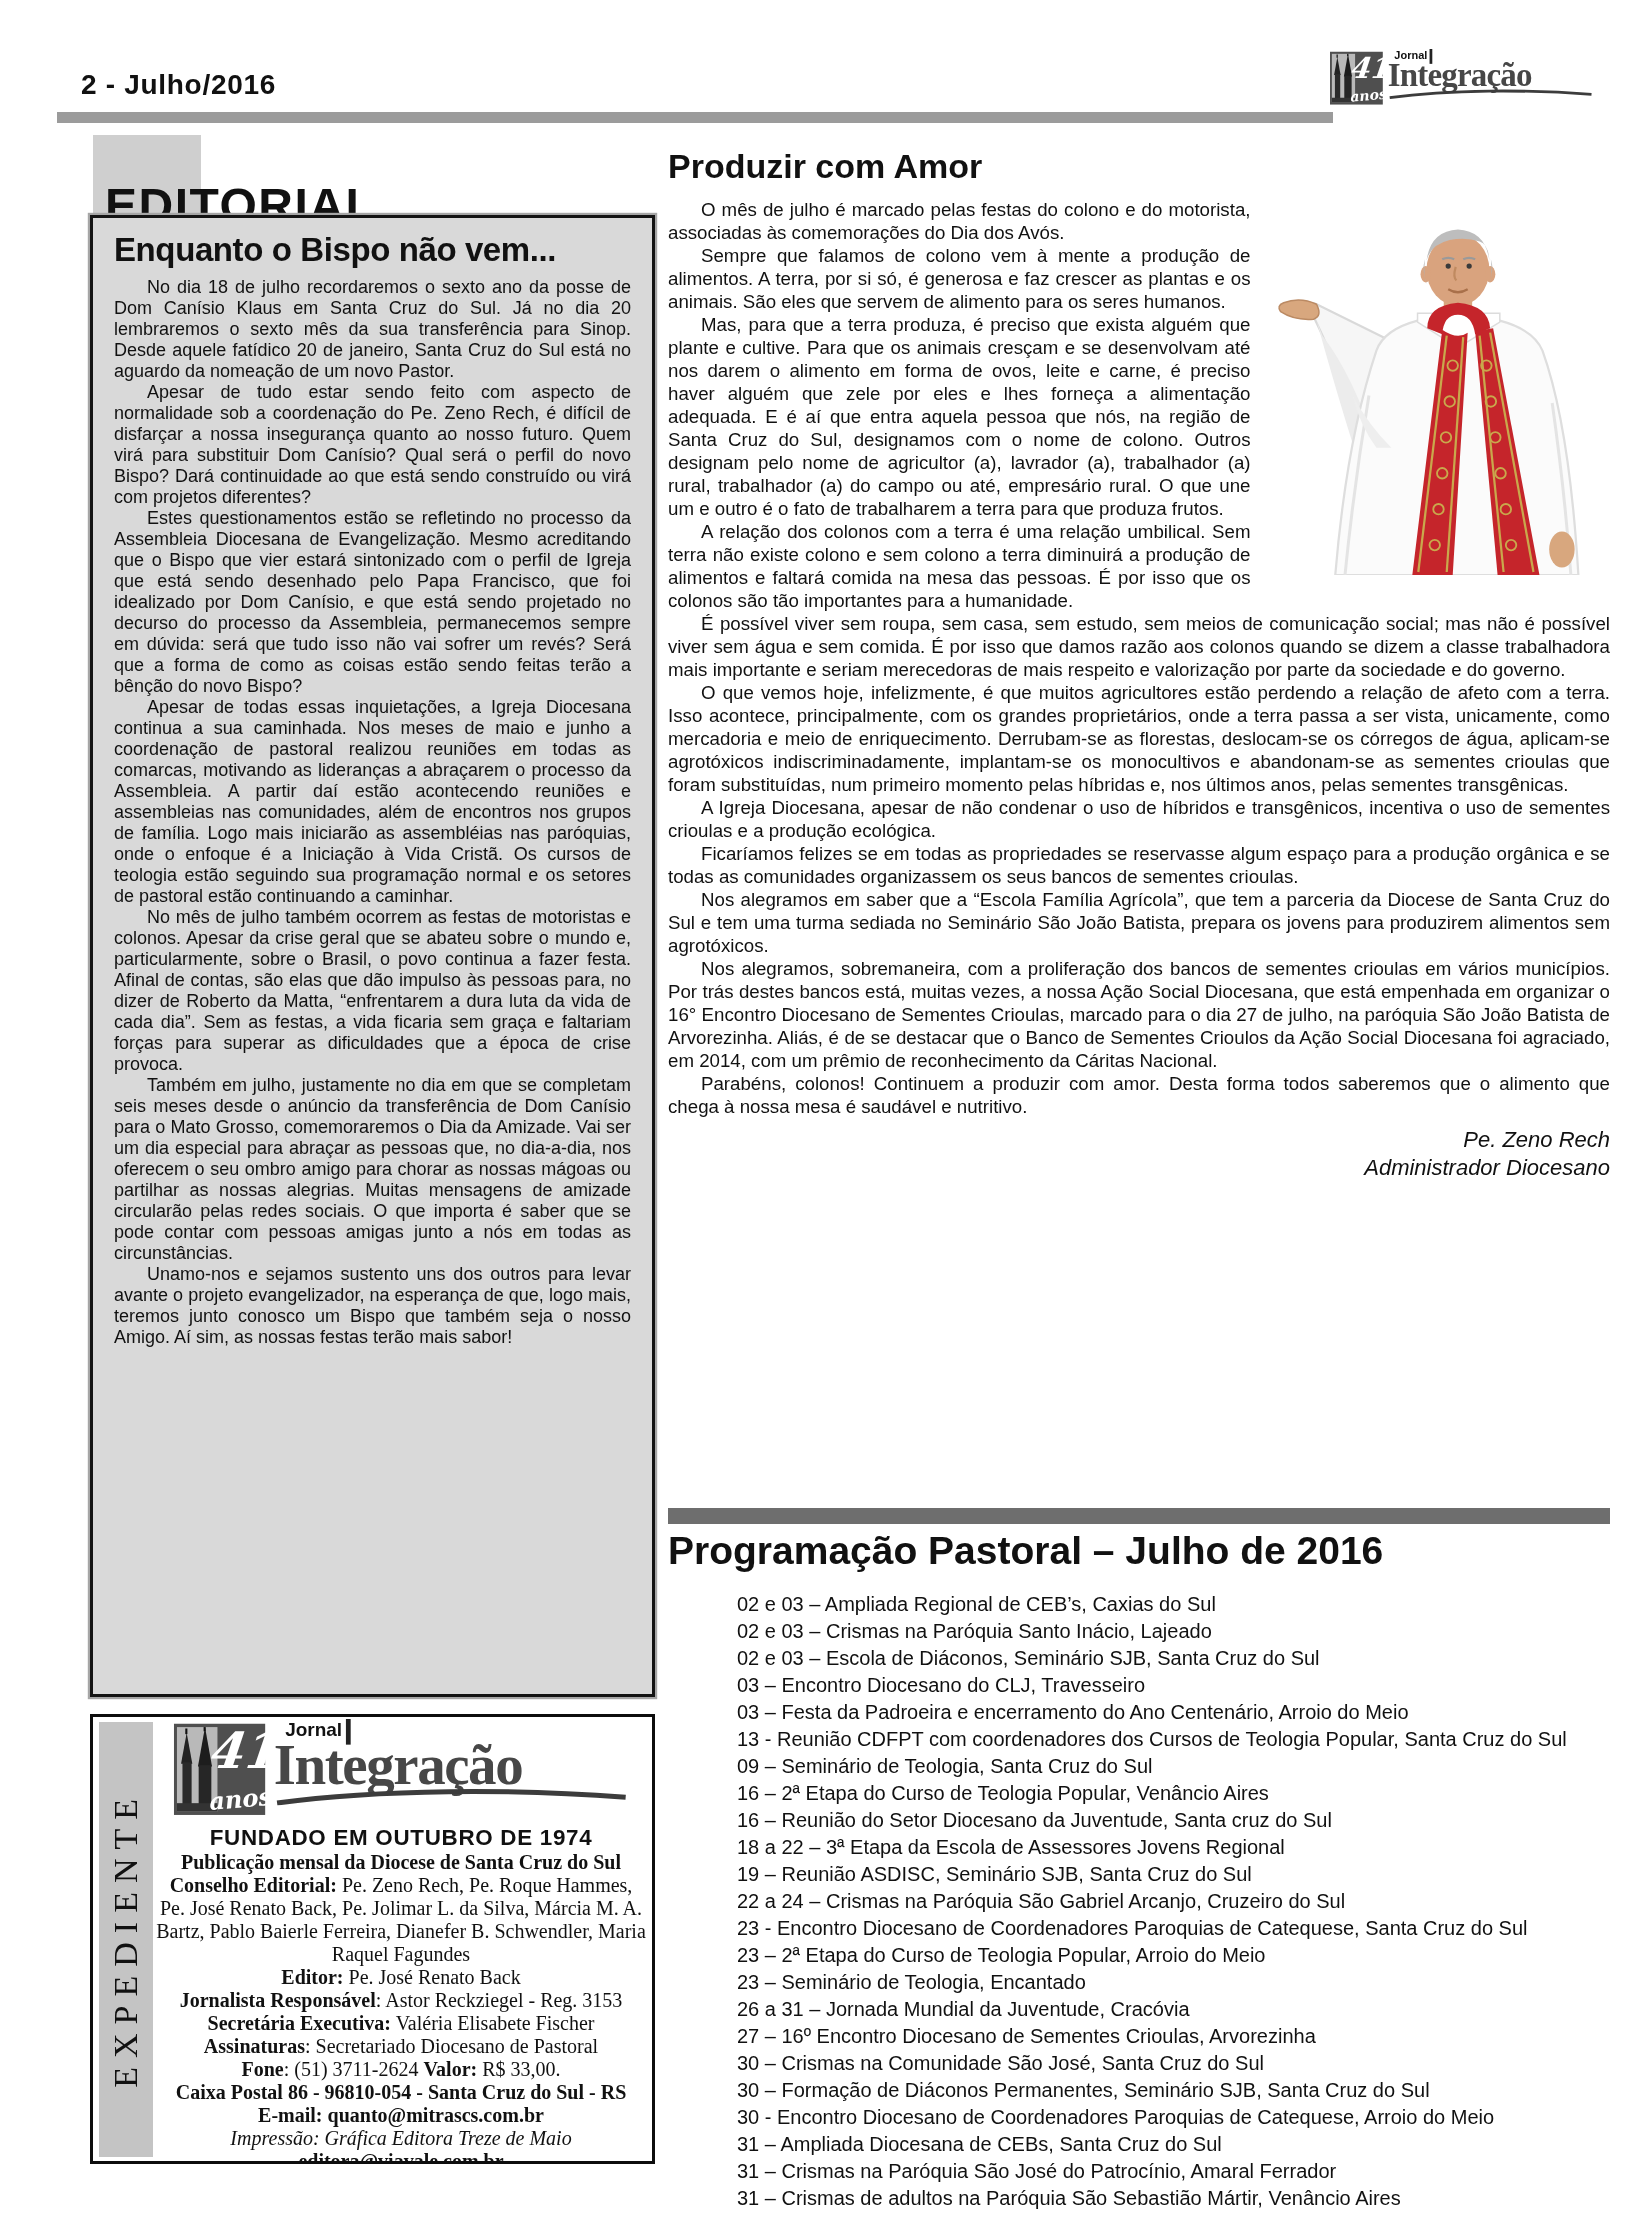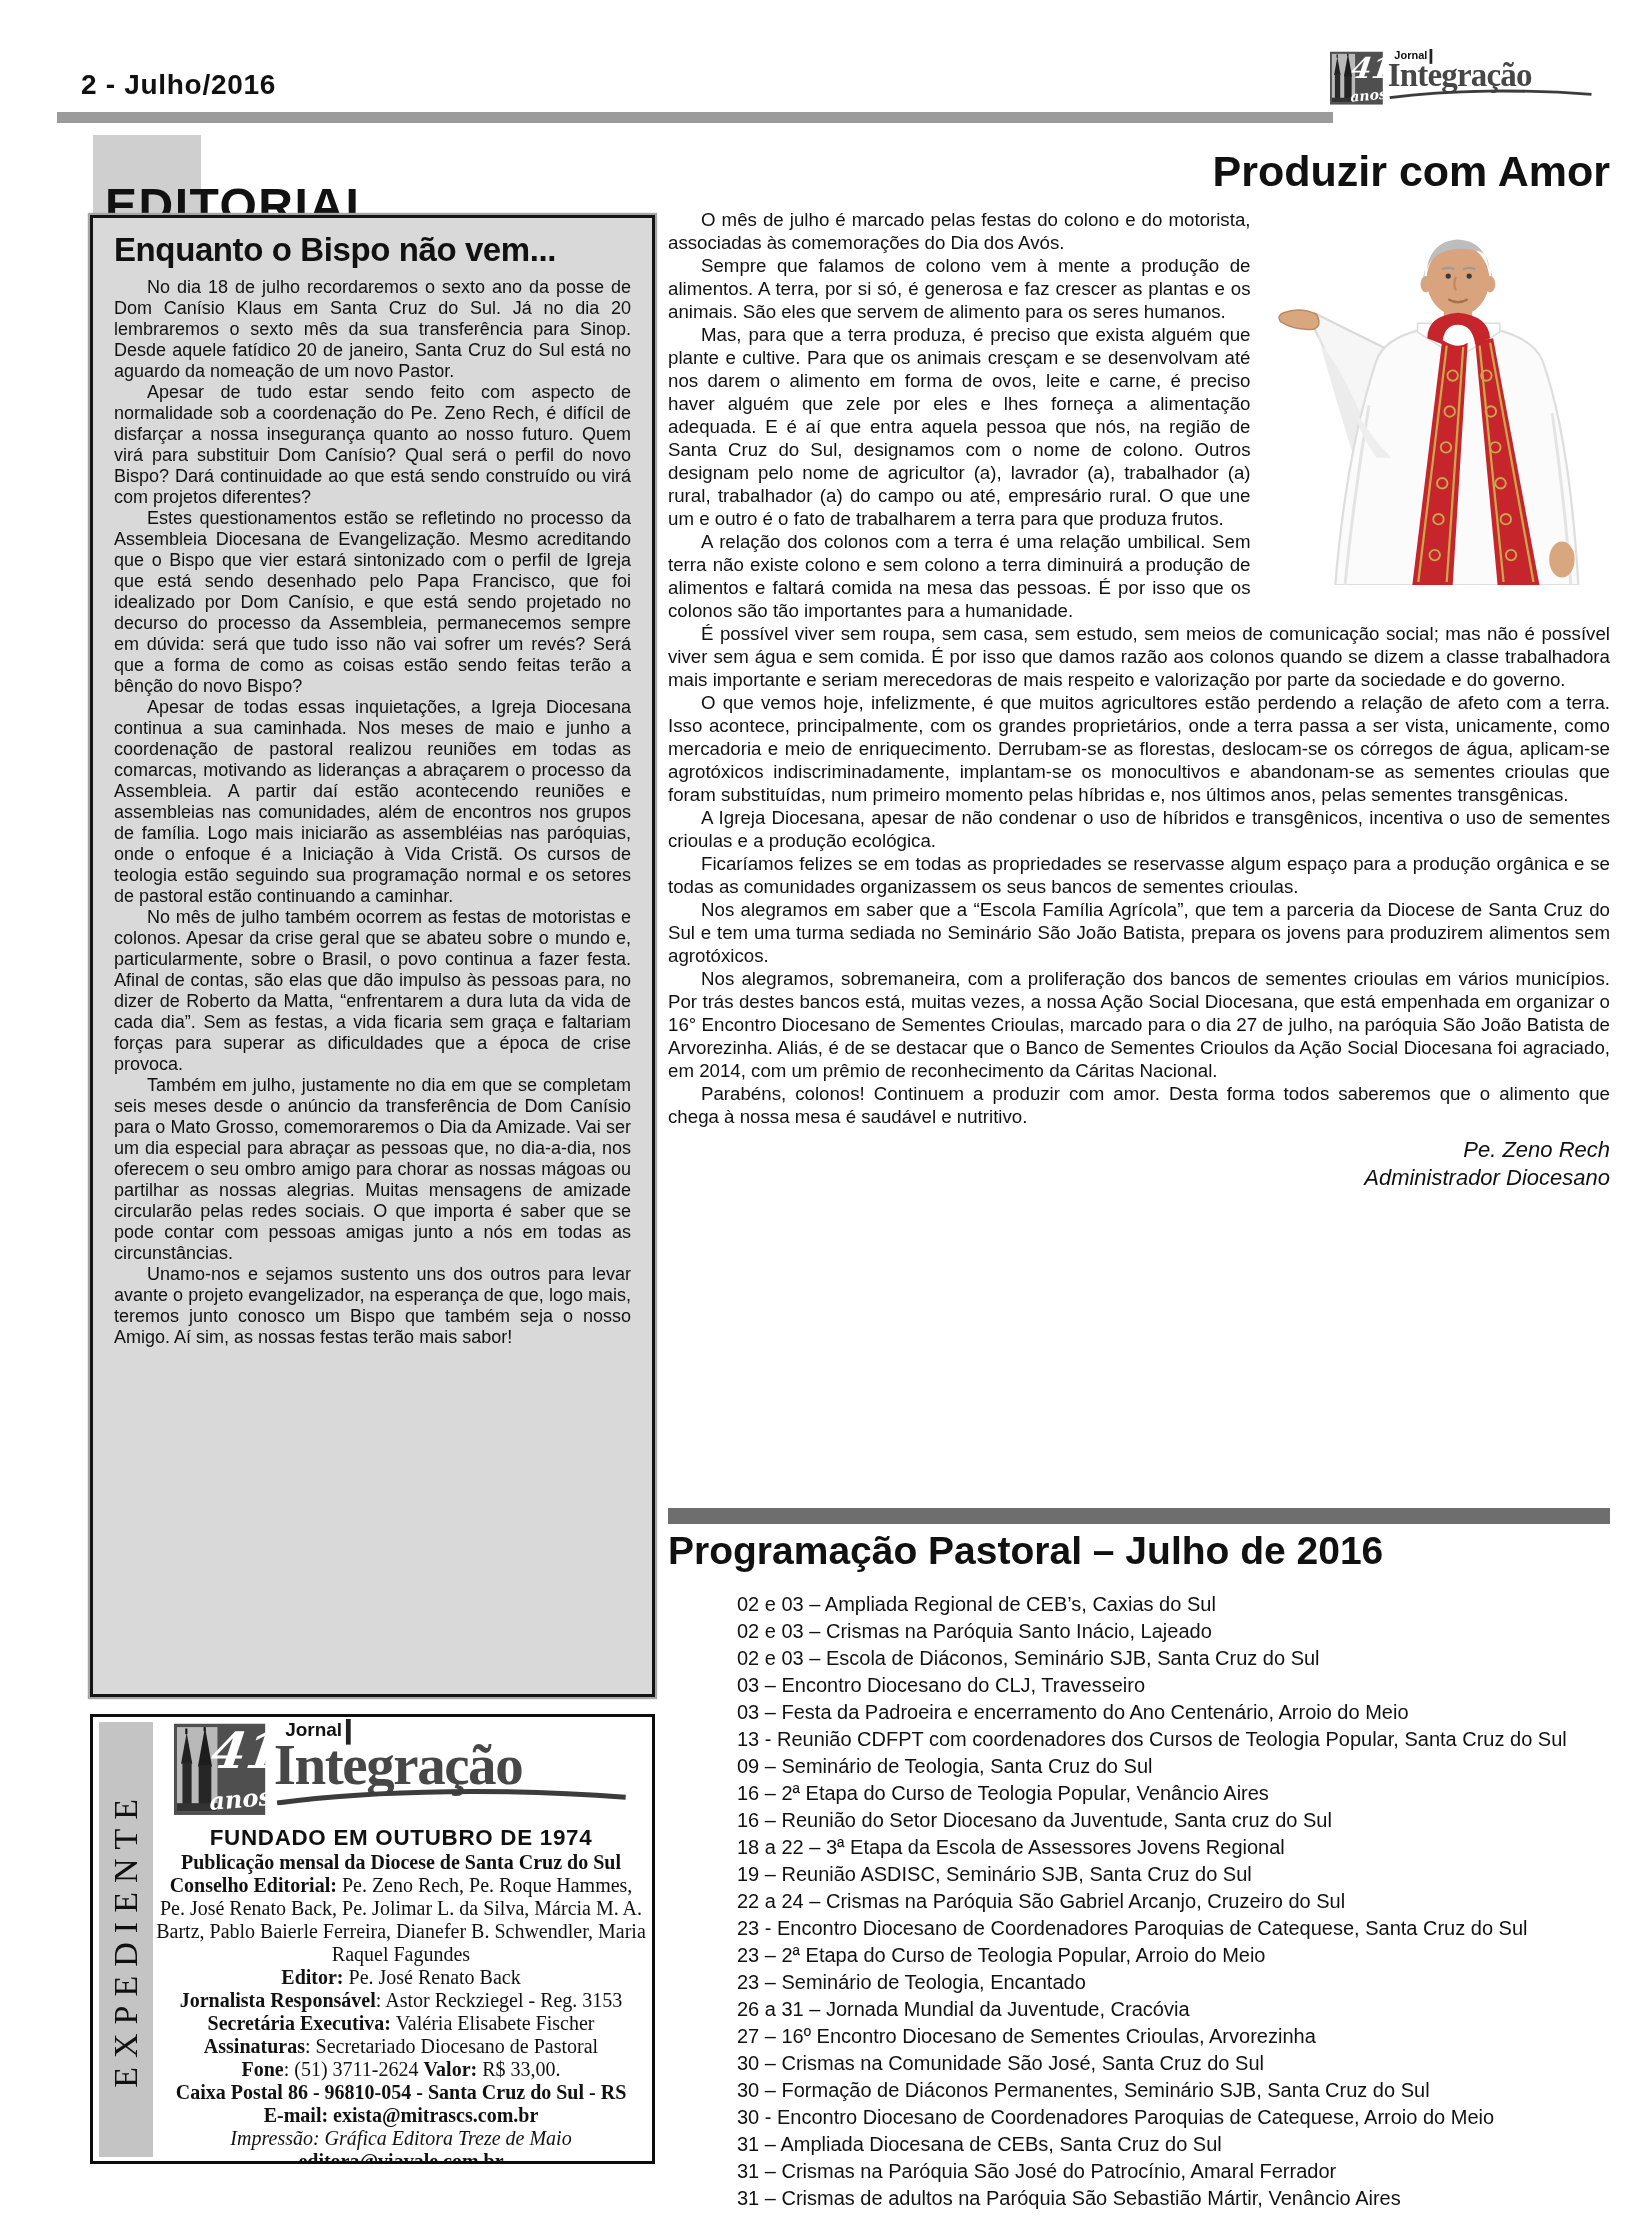--- a/index.html
+++ b/index.html
@@ -34,21 +34,21 @@
 
   
   .editorial-box{position:absolute;left:90px;top:215px;width:565px;height:1482px;box-sizing:border-box;
       background:#d9d9d9;border:3.7px solid #141414;box-shadow:0 0 0 2.2px #a6a6a6;
       padding:10px 21px 15px 21px;overflow:hidden;}
   .editorial-box h2{margin:3px 0 7.5px 0;font-size:33px;letter-spacing:-0.4px;white-space:nowrap;}
   .ed-para{font-size:18px;line-height:21px;text-align:justify;text-indent:33px;margin:0;}
 
   
   .right-article{position:absolute;left:668px;top:147px;width:942px;height:1358px;overflow:hidden;}
-  .right-article h1{margin:0 0 12px 0;text-align:right;font-size:43px;}
+  .right-article h1{margin:0 0 12px 0;text-align:left;font-size:34px;}
   .photo-float{float:right;width:346px;height:374px;margin:3px 0 6px 13.5px;}
   .ar-para{font-size:18.7px;line-height:23px;text-align:justify;text-indent:33px;margin:0;}
   .sig{ text-align:right;font-style:italic;font-size:22px;line-height:28px;margin-top:7.5px;}
 
   .divider{position:absolute;left:668px;top:1508px;width:942px;height:15.7px;background:#6e6e6e;}
 
   .sched-title{position:absolute;left:668px;top:1529px;width:942px;text-align:left;
       font-size:39px;font-weight:bold;}
   .sched-list{position:absolute;left:729px;top:1583px;width:898px;height:648px;overflow:hidden;
       margin:8px;padding:0;list-style:none;}
@@ -260,21 +260,21 @@
       <div class="founded">FUNDADO EM  OUTUBRO DE 1974</div>
       <div>
           <div class="exp-line"><span class="b">Publicação mensal da Diocese de Santa Cruz do Sul</span></div>
           <div class="exp-line"><span class="b">Conselho Editorial:</span><span> Pe. Zeno Rech, Pe. Roque Hammes, Pe. José Renato Back, Pe. Jolimar L. da Silva, Márcia M. A. Bartz, Pablo Baierle Ferreira, Dianefer B. Schwendler, Maria Raquel Fagundes</span></div>
           <div class="exp-line"><span class="b">Editor:</span><span> Pe. José Renato Back</span></div>
           <div class="exp-line"><span class="b">Jornalista Responsável</span><span>: Astor Reckziegel - Reg. 3153</span></div>
           <div class="exp-line"><span class="b">Secretária Executiva:</span><span> Valéria Elisabete Fischer</span></div>
           <div class="exp-line"><span class="b">Assinaturas</span><span>: Secretariado Diocesano de Pastoral</span></div>
           <div class="exp-line"><span class="b">Fone</span><span>: (51) 3711-2624 </span><span class="b">Valor:</span><span> R$ 33,00.</span></div>
           <div class="exp-line"><span class="b">Caixa Postal 86 - 96810-054 - Santa Cruz do Sul - RS</span></div>
-          <div class="exp-line"><span class="b">E-mail: exista@mitrascs.com.br</span></div>
+          <div class="exp-line"><span class="b">E-mail: quanto@mitrascs.com.br</span></div>
           <div class="exp-line"><span class="i">Impressão: Gráfica Editora Treze de Maio</span></div>
           <div class="exp-line"><span class="b">editora@viavale.com.br</span></div>
         </div>
     </div>
   </div>
 
 </div>
 
 
 </body></html>

